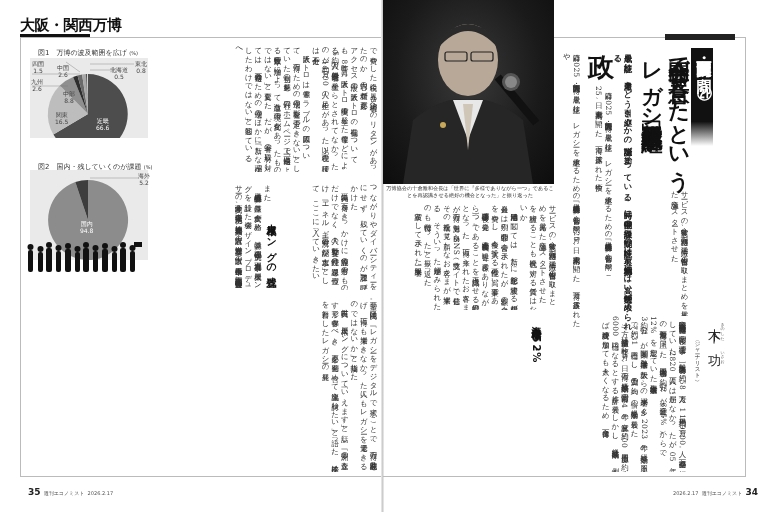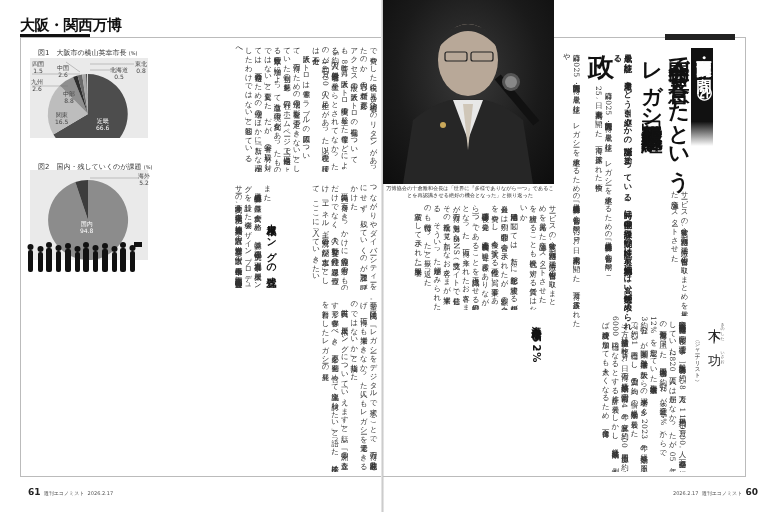--- a/index.html
+++ b/index.html
@@ -59,21 +59,21 @@
 
 <div class="page left">
   <div class="section-tag">大阪・関西万博</div>
   <div class="section-bar"></div>
   <div class="rule-top-left"></div>
   <div class="frame-left"></div>
   <div class="rule-bottom-left"></div>
 
   <div>
     <div class="chart-title" style="left:38px;top:48px;">
-      <span>図1　大阪市の横山英幸市長</span> <span style="font-size:5px">(%)</span>
+      <span>図1　万博の波及範囲を広げ</span> <span style="font-size:5px">(%)</span>
     </div>
     <div class="chart-box" style="top:58px;height:80px;">
       <svg width="118" height="80" viewBox="0 0 118 80">
 
         <g transform="translate(58,56)">
           <path d="M0,0 L0,-40 A40,40 0 1,1 -34.6,20.5 Z" fill="#4d4d4d"></path>
           <path d="M0,0 L-34.6,20.5 A40,40 0 0,1 -28.1,-28.5 Z" fill="#bdbdbd"></path>
           <path d="M0,0 L-28.1,-28.5 A40,40 0 0,1 -14.9,-37.1 Z" fill="#8f8f8f"></path>
           <path d="M0,0 L-14.9,-37.1 A40,40 0 0,1 -10.5,-38.6 Z" fill="#2e2e2e"></path>
           <path d="M0,0 L-10.5,-38.6 A40,40 0 0,1 -5.9,-39.6 Z" fill="#6a6a6a"></path>
@@ -159,21 +159,21 @@
     <p style="margin:0">つながりやダイバーシティーを一過性にせず、残していくのが課題」と呼びかけた。</p>
     <p style="margin:0;text-indent:1em">五神氏は「万博をきっかけに施設等の有形のものだけでなく、人々の行動変容で持続性の課題を位置づけ、「エネルギー研究所の記録が大事だ」として、ここに入っていきたい</p>
   </div>
 
   <div class="vcol" style="left:28px;top:296px;width:350px;height:176px;">
     <p style="margin:0">要望。池田氏は、「レガシーをデジタルで残すことで、万博の波及範囲を広げ、万博にも来場できなかった人にもレガシーを還元できるのではないか」と指摘した。</p>
     <p style="margin:0;text-indent:1em">吉村氏は、大屋根リングについて「いえます」と話し、「夢洲の森を一部残す形で保存すべき。必要な開発も含めて協議を検討したい」と語った。松本氏は夢洲を舞台としたレガシーの発展</p>
   </div>
 
   <div class="folio" style="left:28px;">
-    <b>61</b>&nbsp; <span>週刊エコノミスト</span>&nbsp; <span>2026.2.17</span>
+    <b>35</b>&nbsp; <span>週刊エコノミスト</span>&nbsp; <span>2026.2.17</span>
   </div>
 </div>
 
 <div class="gutter"></div>
 
 <div class="page right">
   <div class="rule-top-right"></div>
   <div class="frame-right"></div>
   <div class="rule-bottom-right"></div>
   <div class="top-bar-right"></div>
@@ -226,15 +226,15 @@
   <div class="vcol" style="left:4px;top:316px;width:300px;height:156px;">
     <p style="margin:0">国際博覧会協会（万博協会）は閉幕後の理事会で、一般来場者数は約2558万人で、1日平均約14万9000人。万博協会が想定していた2820万人には届かなかったが、05年の愛知万博を上回った。国内来場者の約3分の2が近畿（66・6%）からで、12%を想定していた海外来場者数は</p>
     <p style="margin:0">約3分の1が関東圏。海外来場者は大阪からの来場者が多く、2023年の経済効果を上回る試算で約7331億円とし、予測の約1.8倍の経済効果を発表した。</p>
     <p style="margin:0;text-indent:1em">一方、経済産業省は昨年3月25日、万博の経済波及効果が閉幕前の24年の試算を約6500億円上回る約3兆6000億円になるとする推計を発表。しかし、経済波及効果は、例えば建設費が増加しても大きくなるため、万博全体</p>
   </div>
   <div class="vcol" style="left:214px;top:186px;width:92px;height:130px;">
     <p style="margin:0">サービスの社会実装、万博跡地の活用方法、報告書の取りまとめを見据えた議論をスタートさせた。</p>
   </div>
 
   <div class="folio" style="left:290px;">
-    <span>2026.2.17</span>&nbsp; <span>週刊エコノミスト</span>&nbsp; <b>60</b>
+    <span>2026.2.17</span>&nbsp; <span>週刊エコノミスト</span>&nbsp; <b>34</b>
   </div>
 </div>
 
 </body></html>

